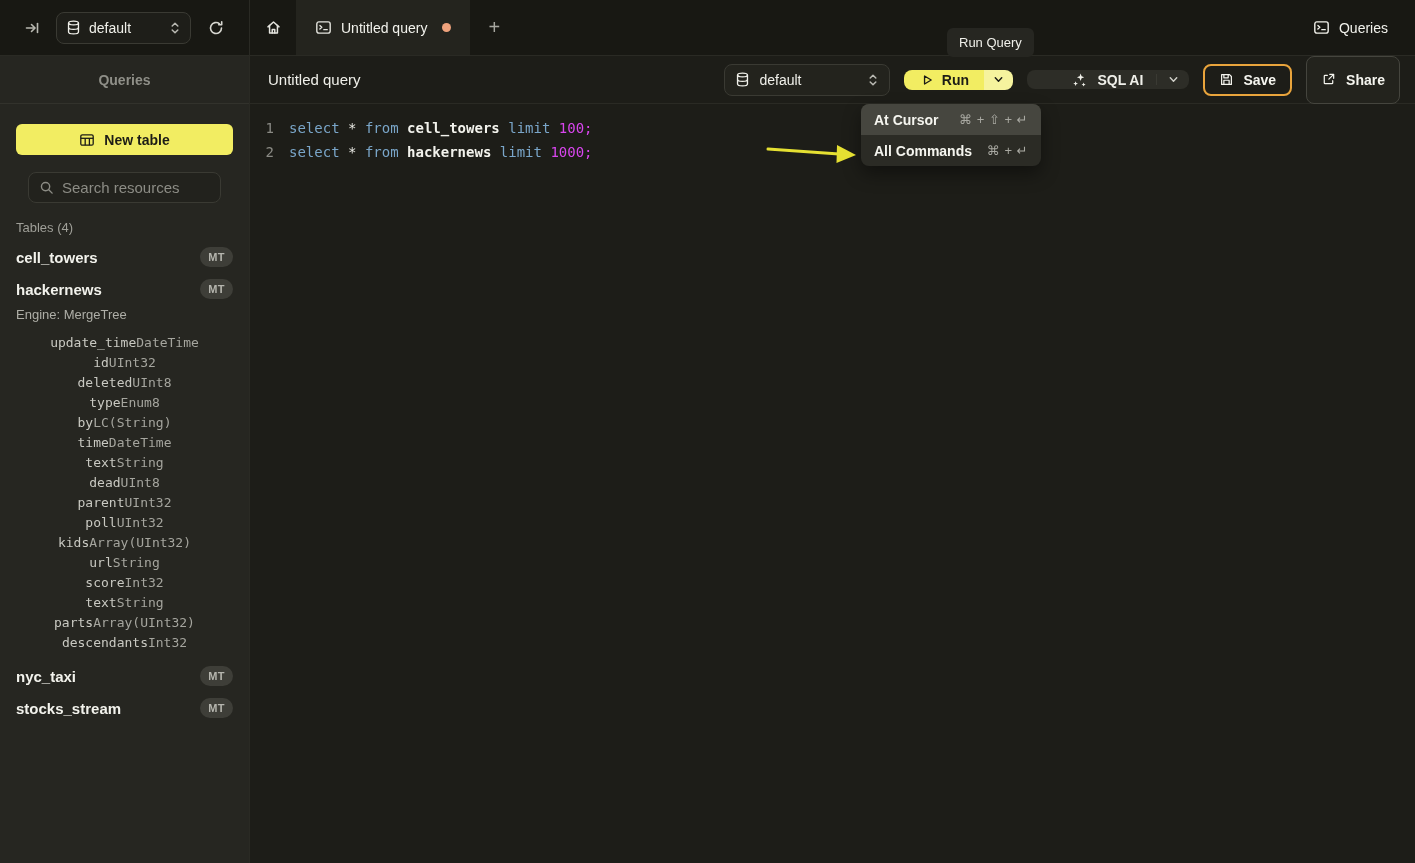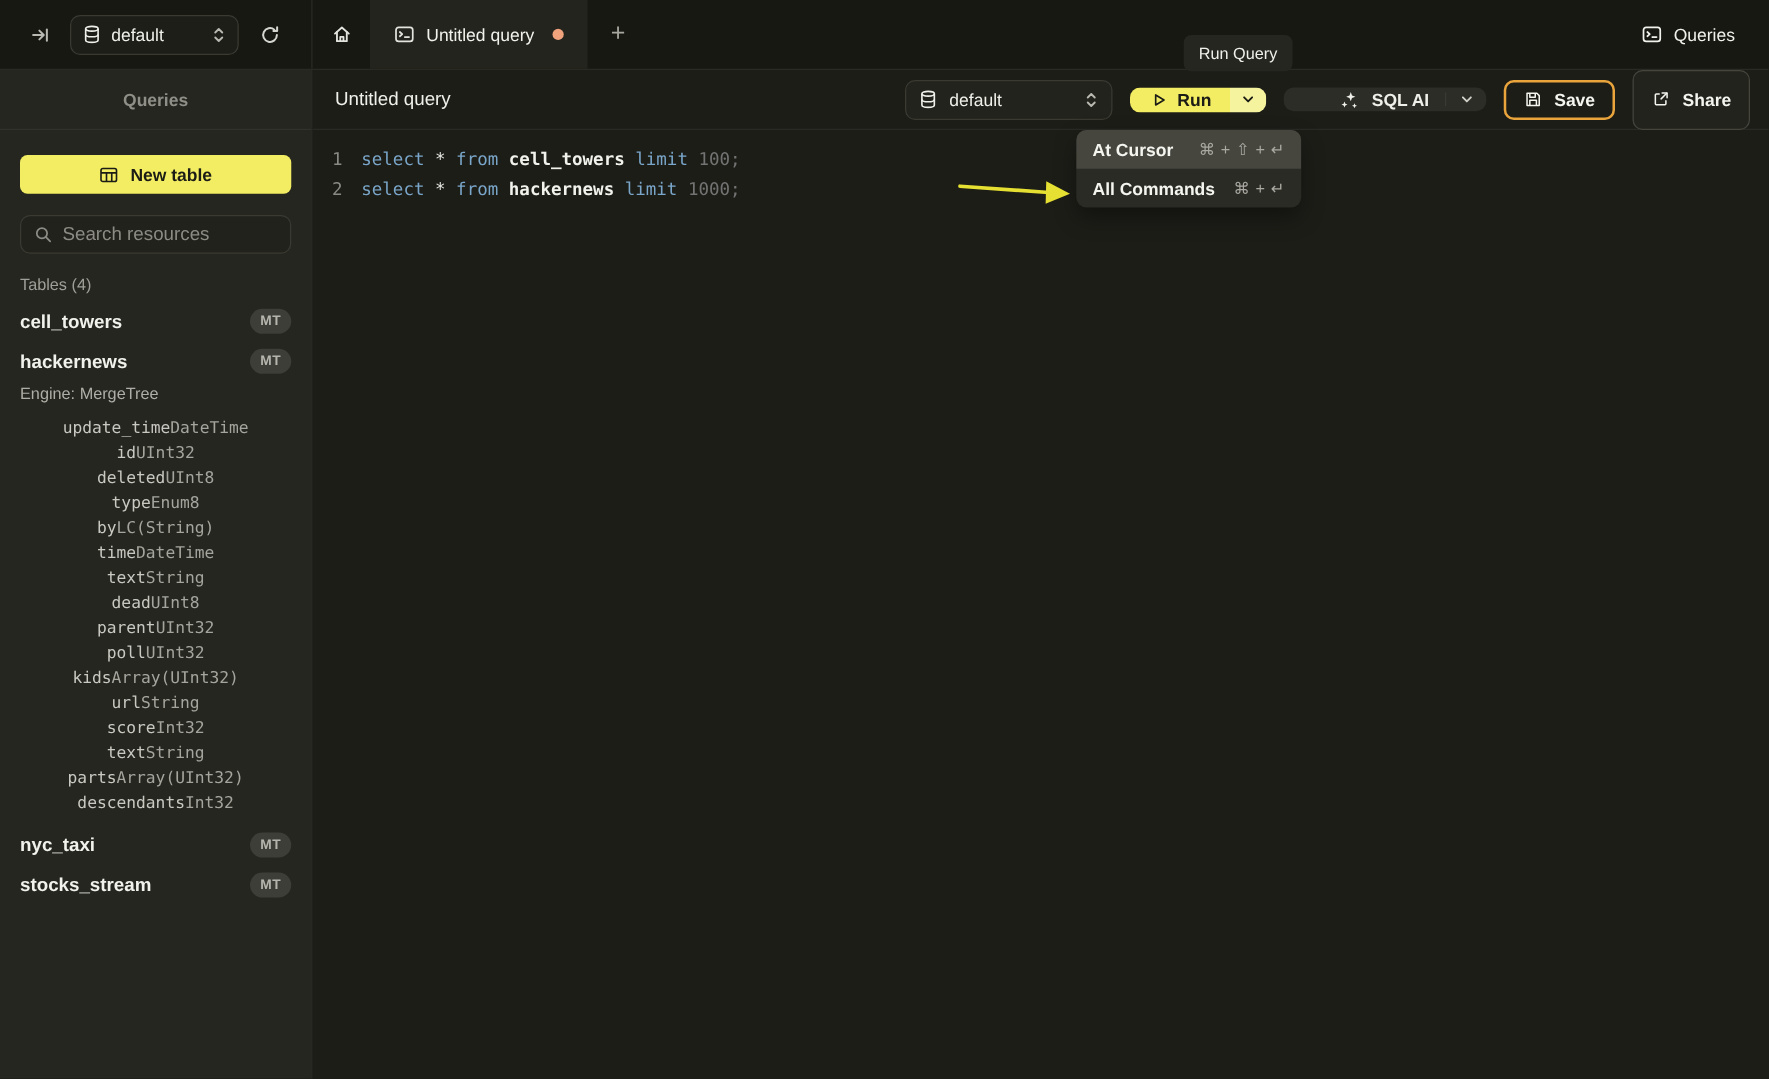--- a/index.html
+++ b/index.html
@@ -42,21 +42,21 @@
   .sidebar-tabs { height:48px; display:flex; border-bottom:1px solid #32322c; }
   .sidebar-tab { flex:1; display:flex; align-items:center; justify-content:center;
                  font-size:14px; font-weight:600; color:#8f8f88; position:relative; cursor:pointer; }
   .sidebar-tab.active { color:#f5f5ef; }
   .sidebar-tab.active::after { content:""; position:absolute; left:0; right:0; bottom:-1px;
                                height:3px; background:#f2ed62; }
   .new-table-btn { margin:20px 16px 0; width:217px; height:31px; border:none; border-radius:6px;
                    background:#f2ed62; color:#1c1c16; font-size:14px; font-weight:600;
                    display:flex; align-items:center; justify-content:center; gap:9px; cursor:pointer;
                    font-family:inherit; }
-  .search-box { margin:17px 16px 0; height:31px; border:1px solid #3a3a33; border-radius:8px;
+  .search-box { margin:17px 28px 0; height:31px; border:1px solid #3a3a33; border-radius:8px;
                 background:#22221d; display:flex; align-items:center; gap:8px; padding:0 10px;
                 color:#8c8c85; }
   .search-box input { flex:1; min-width:0; background:transparent; border:none; outline:none;
                       color:#e8e8e2; font-size:15px; font-family:inherit; }
   .search-box input::placeholder { color:#8c8c85; }
   .section-header { margin:17px 16px 0; font-size:13px; color:#9f9f98; }
   #tables-list { padding:6px 16px 0; }
   .table-row { height:32px; display:flex; align-items:center; justify-content:space-between; cursor:pointer; }
   .table-name { font-size:15px; font-weight:600; color:#f2f2ec; }
   .mt-badge { width:33px; height:20px; border-radius:10px; background:#3e3e38; color:#b5b5ae;
@@ -98,21 +98,21 @@
                font-size:14px; font-weight:600; cursor:pointer; font-family:inherit; }
 
   
   .editor { padding-top:12px; font-family:"DejaVu Sans Mono", monospace; font-size:14px; cursor:text; }
   .code-line { display:flex; height:24px; align-items:center; }
   .line-number { flex:0 0 24px; text-align:right; color:#8a8a84; }
   .code-content { margin-left:15px; white-space:pre; }
   .tok-keyword { color:#7aa6c9; }
   .tok-plain { color:#e8e8e2; }
   .tok-table { color:#f2f2ec; font-weight:700; }
-  .tok-number { color:#737373; }
+  .tok-number { color:#d946ef; }
 
   
   .tooltip { position:absolute; left:947px; top:28px; height:29px; background:#262621;
              border-radius:6px; color:#f0f0ea; font-size:13px; font-weight:500;
              display:flex; align-items:center; padding:0 12px; z-index:30; }
   .run-menu { position:absolute; left:861px; top:104px; width:180px; background:#2b2b25;
               border-radius:8px; overflow:hidden; z-index:25; box-shadow:0 8px 18px rgba(0,0,0,.4); }
   .menu-item { height:31px; display:flex; align-items:center; justify-content:space-between;
                padding:0 13px; cursor:pointer; }
   .menu-item.highlighted { background:#46463f; }

